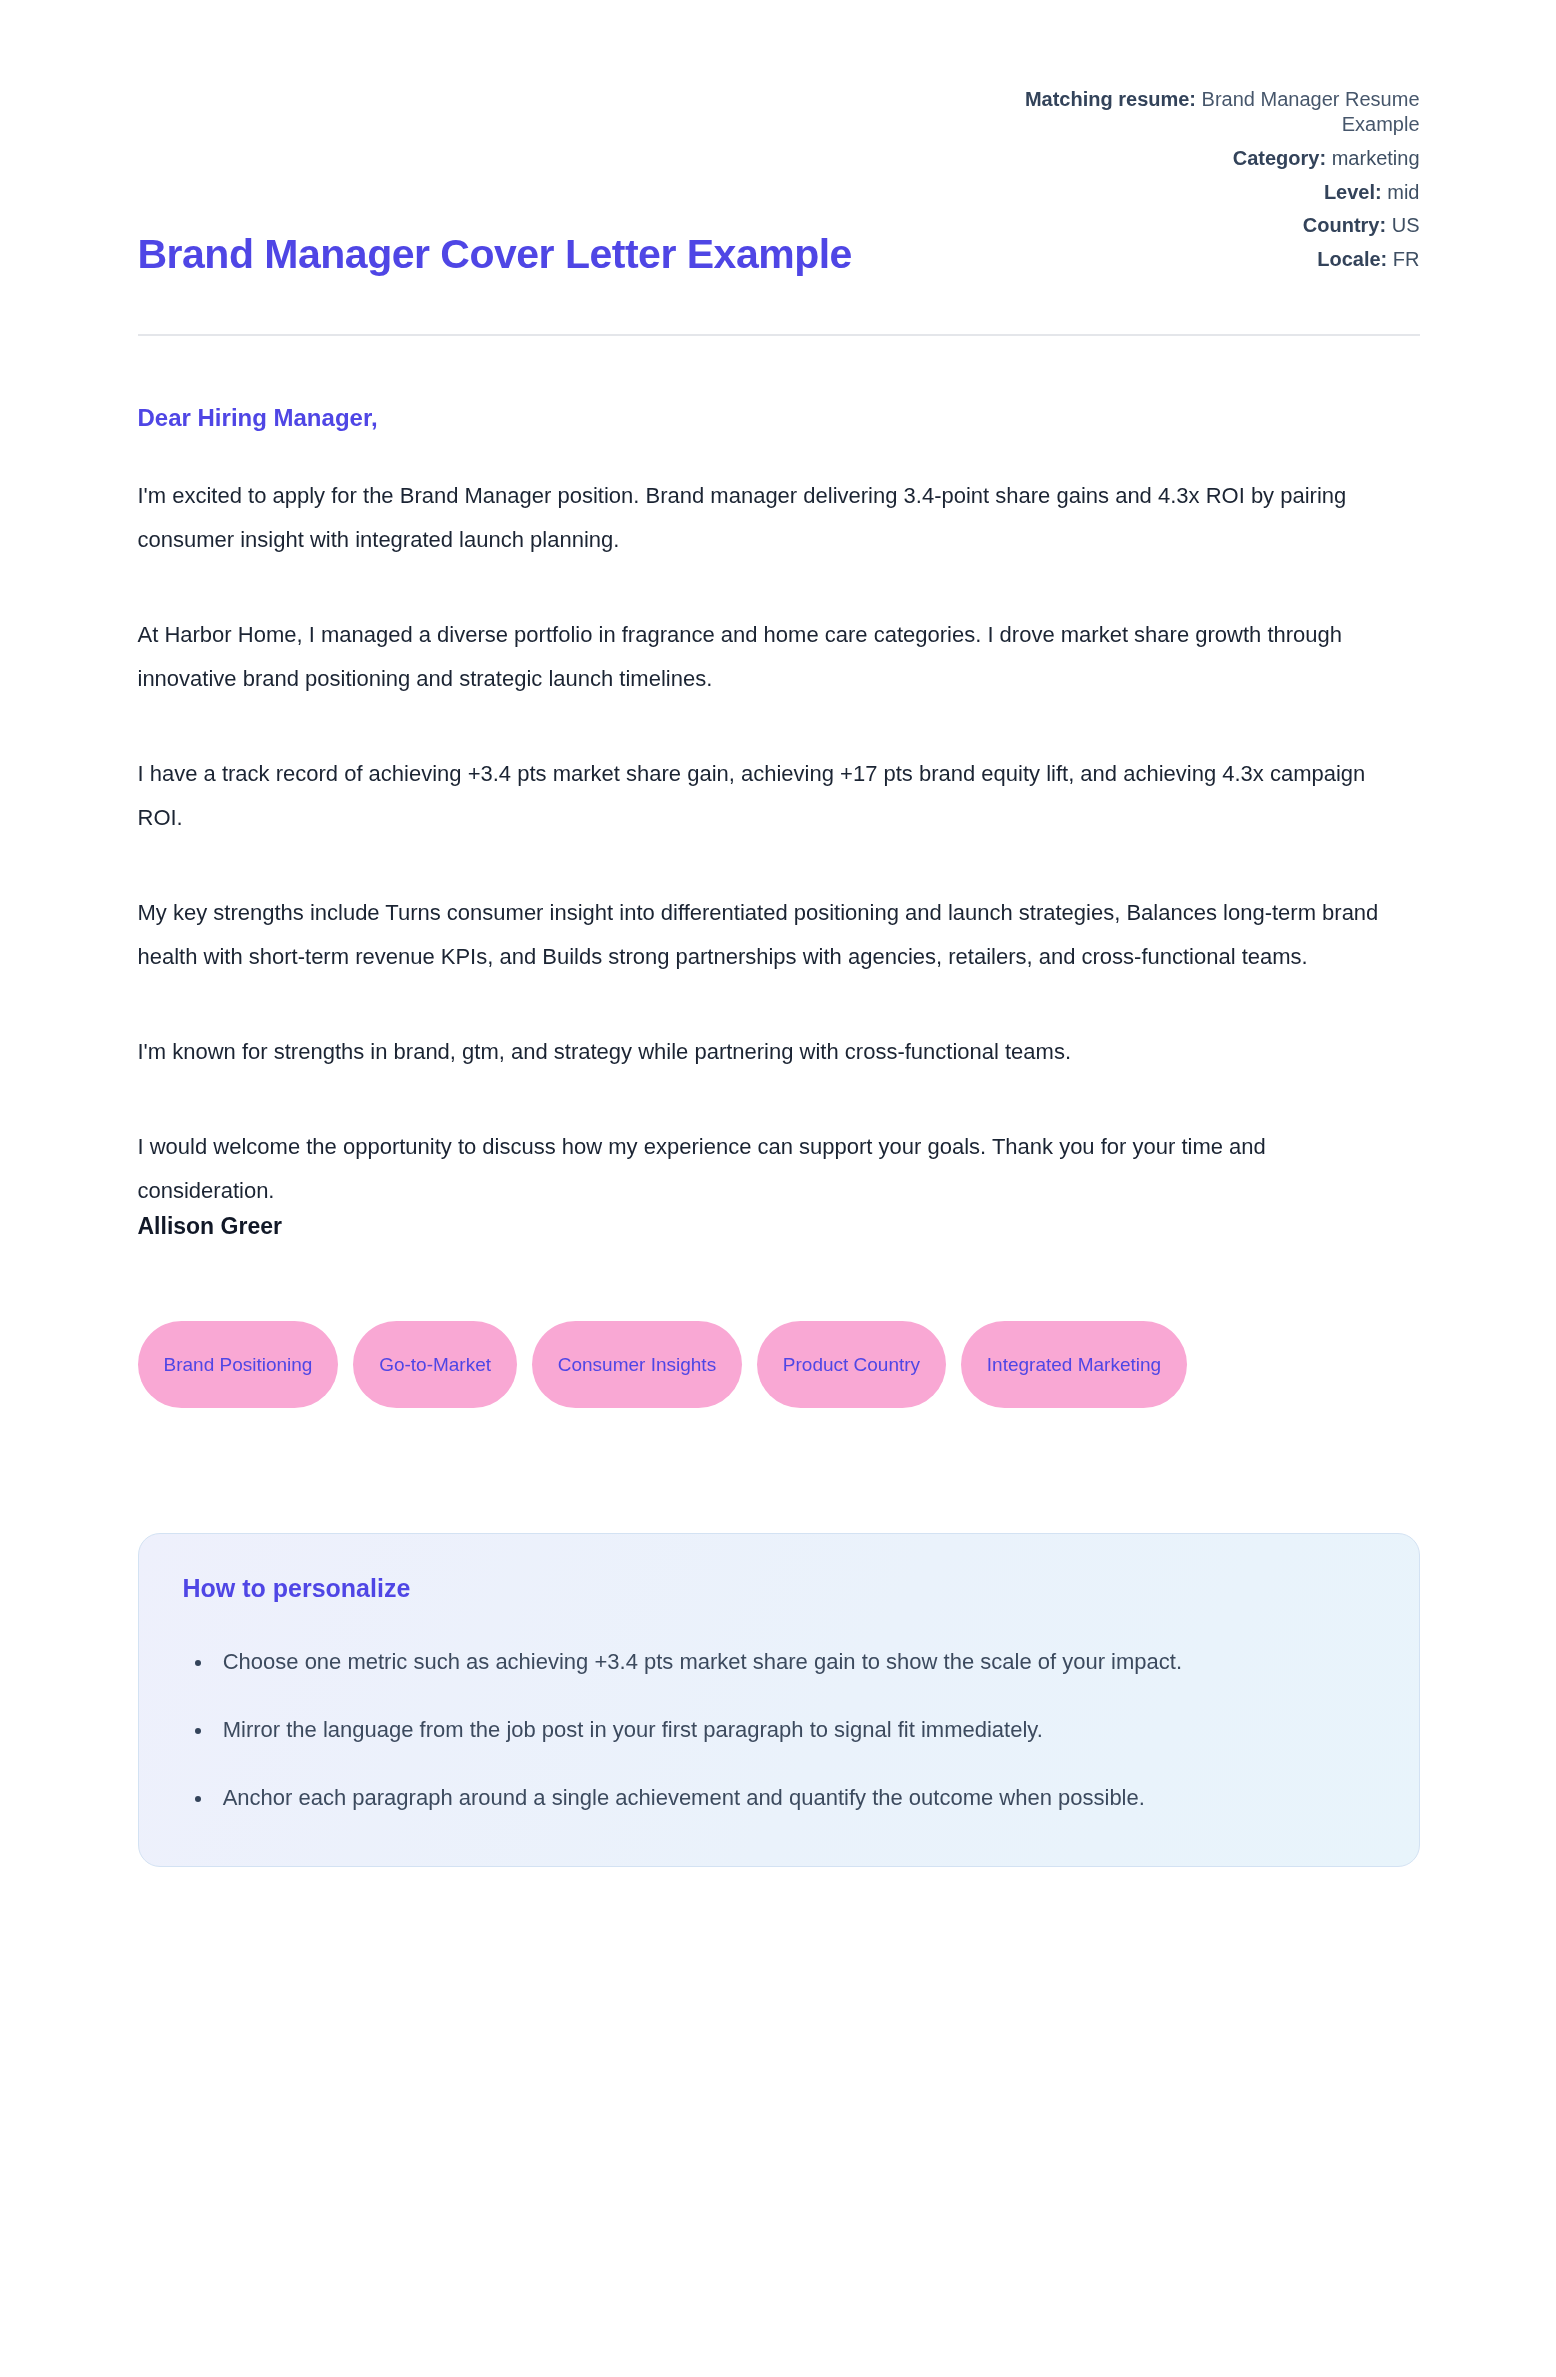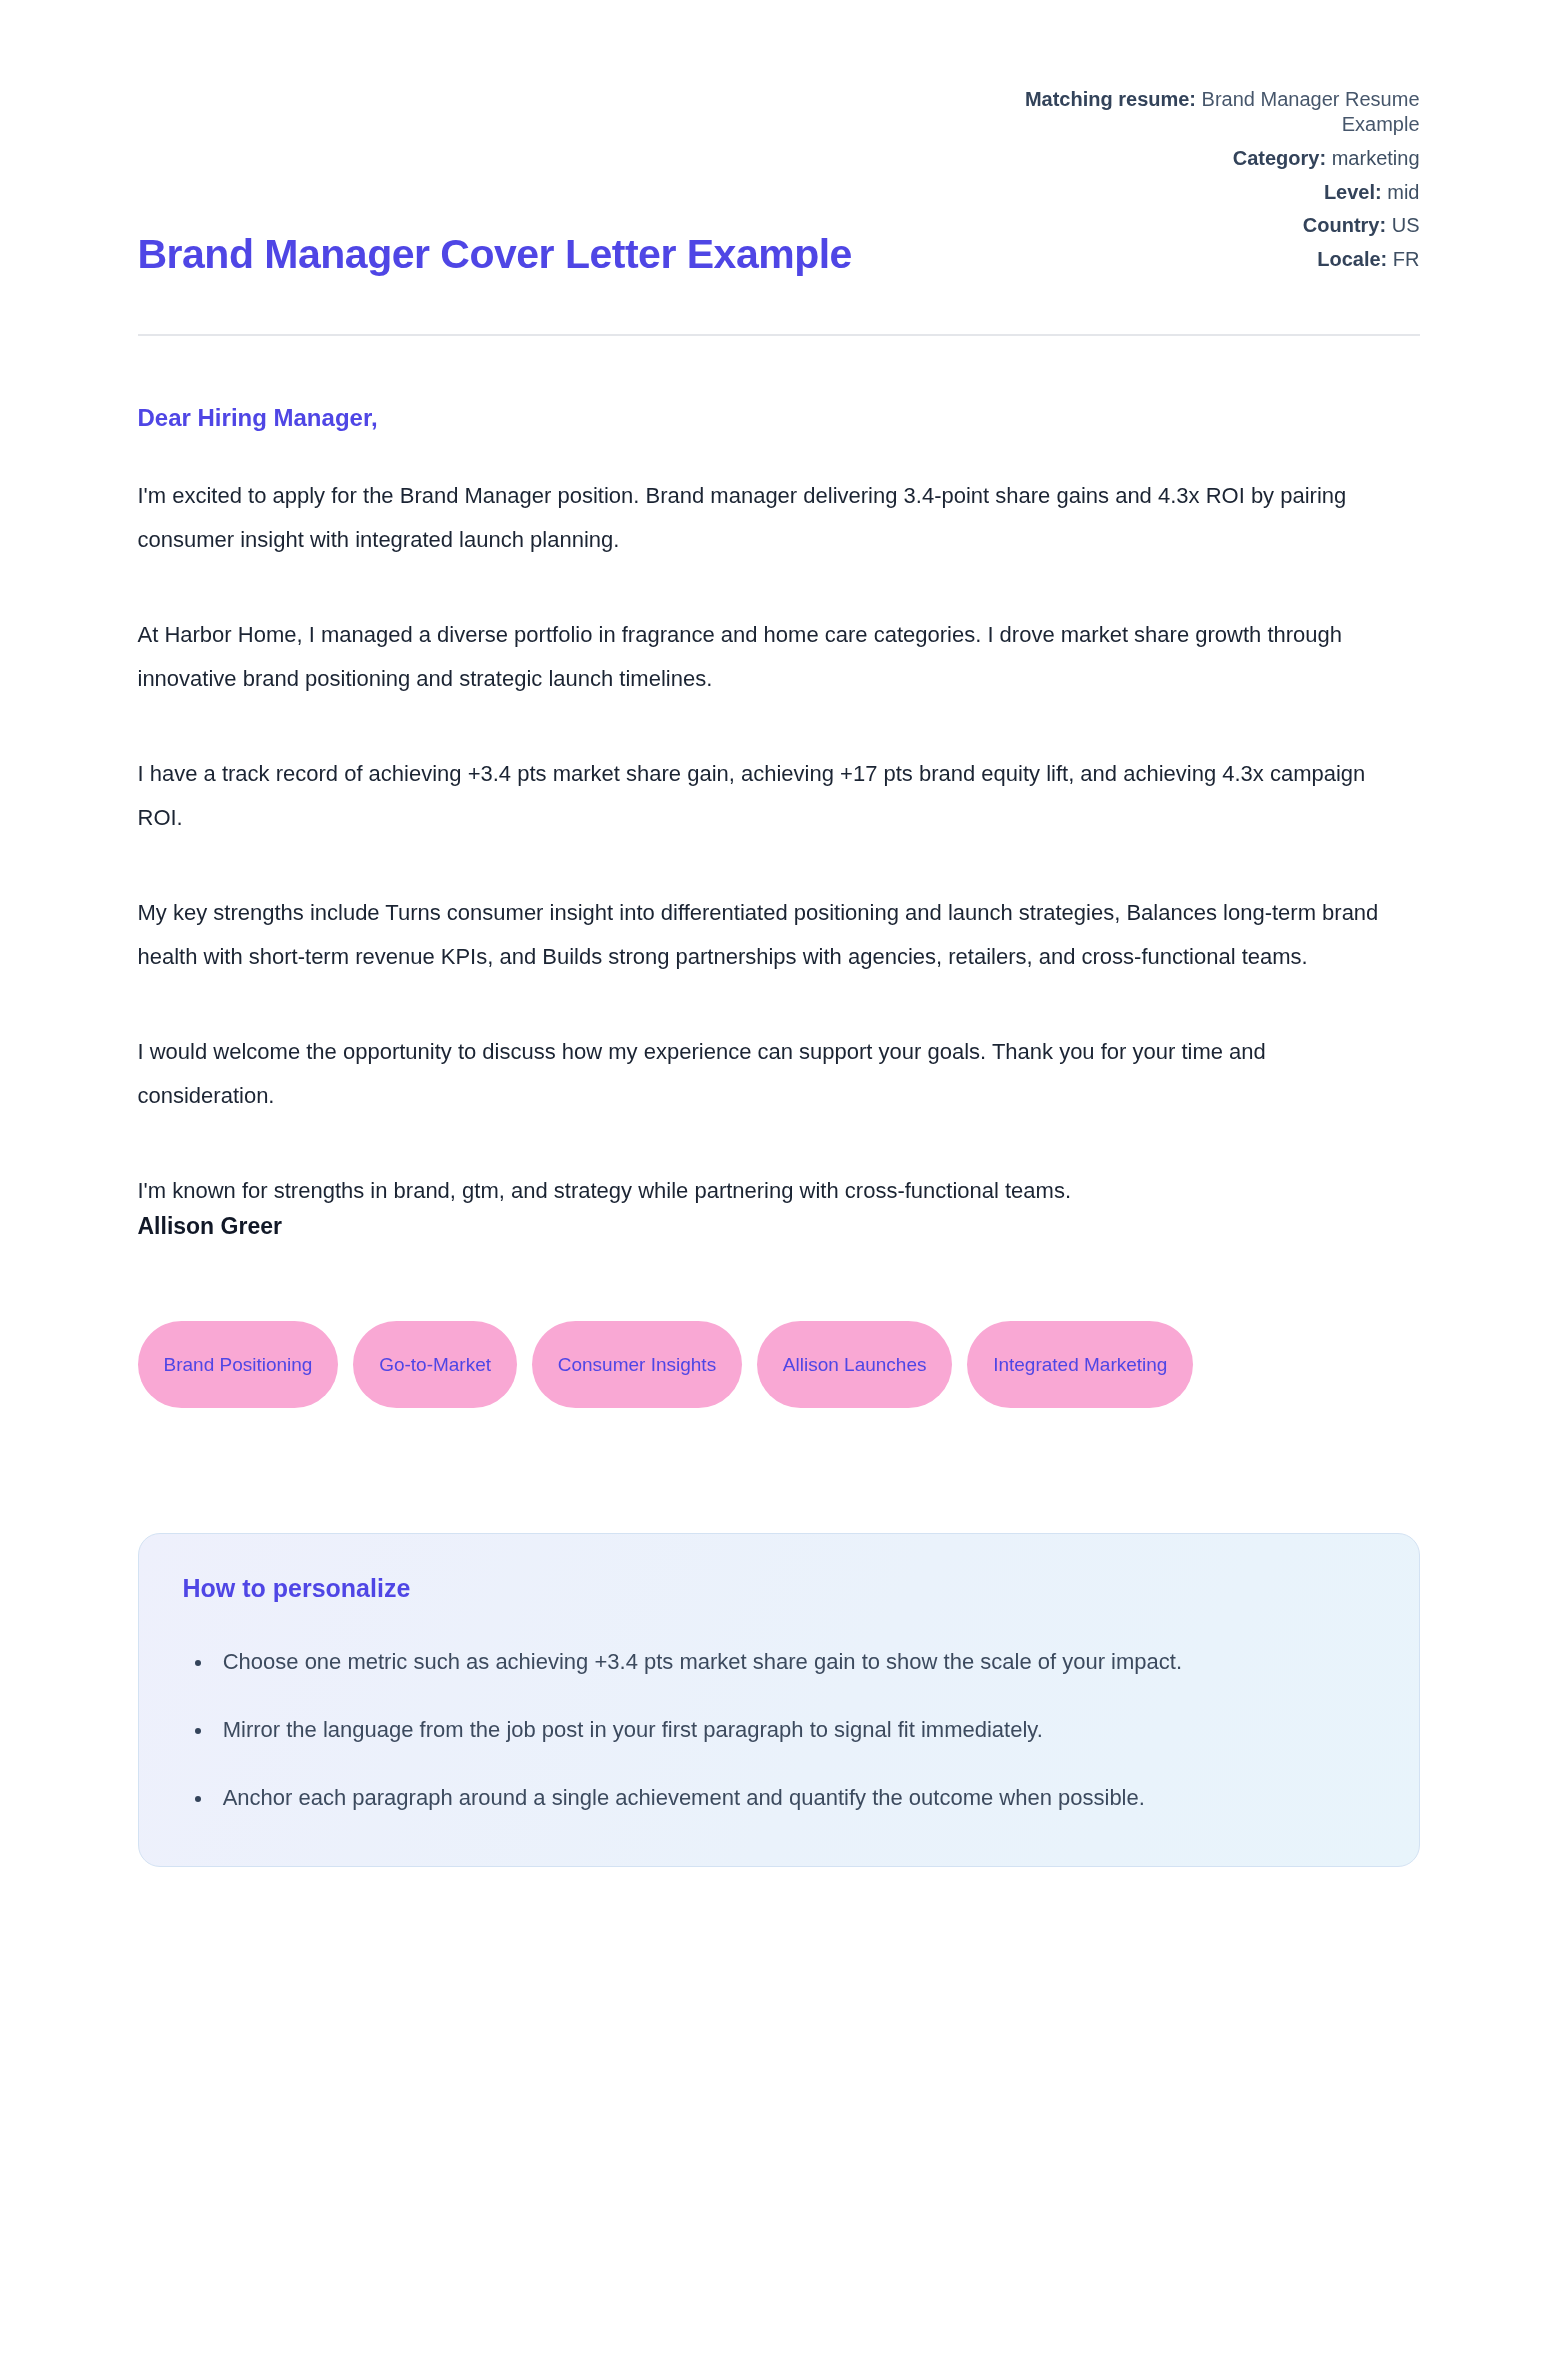--- a/index.html
+++ b/index.html
@@ -168,33 +168,33 @@
 
   <hr class="divider">
 
   <div class="letter">
     <div class="greeting">Dear Hiring Manager,</div>
 
     <p class="body-par">I'm excited to apply for the Brand Manager position. Brand manager delivering 3.4-point share gains and 4.3x ROI by pairing consumer insight with integrated launch planning.</p>
     <p class="body-par">At Harbor Home, I managed a diverse portfolio in fragrance and home care categories. I drove market share growth through innovative brand positioning and strategic launch timelines.</p>
     <p class="body-par">I have a track record of achieving +3.4 pts market share gain, achieving +17 pts brand equity lift, and achieving 4.3x campaign ROI.</p>
     <p class="body-par">My key strengths include Turns consumer insight into differentiated positioning and launch strategies, Balances long-term brand health with short-term revenue KPIs, and Builds strong partnerships with agencies, retailers, and cross-functional teams.</p>
+    <p class="body-par">I'm known for strengths in brand, gtm, and strategy while partnering with cross-functional teams.</p>
     <p class="body-par">I would welcome the opportunity to discuss how my experience can support your goals. Thank you for your time and consideration.</p>
-    <p class="body-par">I'm known for strengths in brand, gtm, and strategy while partnering with cross-functional teams.</p>
 
     <div class="signature">
       <div class="sig-name">Allison Greer</div>
     </div>
   </div>
 
   <div class="tags-row">
     <span class="tag-pill">Brand Positioning</span>
     <span class="tag-pill">Go-to-Market</span>
     <span class="tag-pill">Consumer Insights</span>
-    <span class="tag-pill">Allison Launches</span>
+    <span class="tag-pill">Product Country</span>
     <span class="tag-pill">Integrated Marketing</span>
   </div>
 
   <div class="personalize-box">
     <div class="personalize-heading">How to personalize</div>
     <ul class="personalize-list">
       <li>Choose one metric such as achieving +3.4 pts market share gain to show the scale of your impact.</li>
       <li>Mirror the language from the job post in your first paragraph to signal fit immediately.</li>
       <li>Anchor each paragraph around a single achievement and quantify the outcome when possible.</li>
     </ul>

